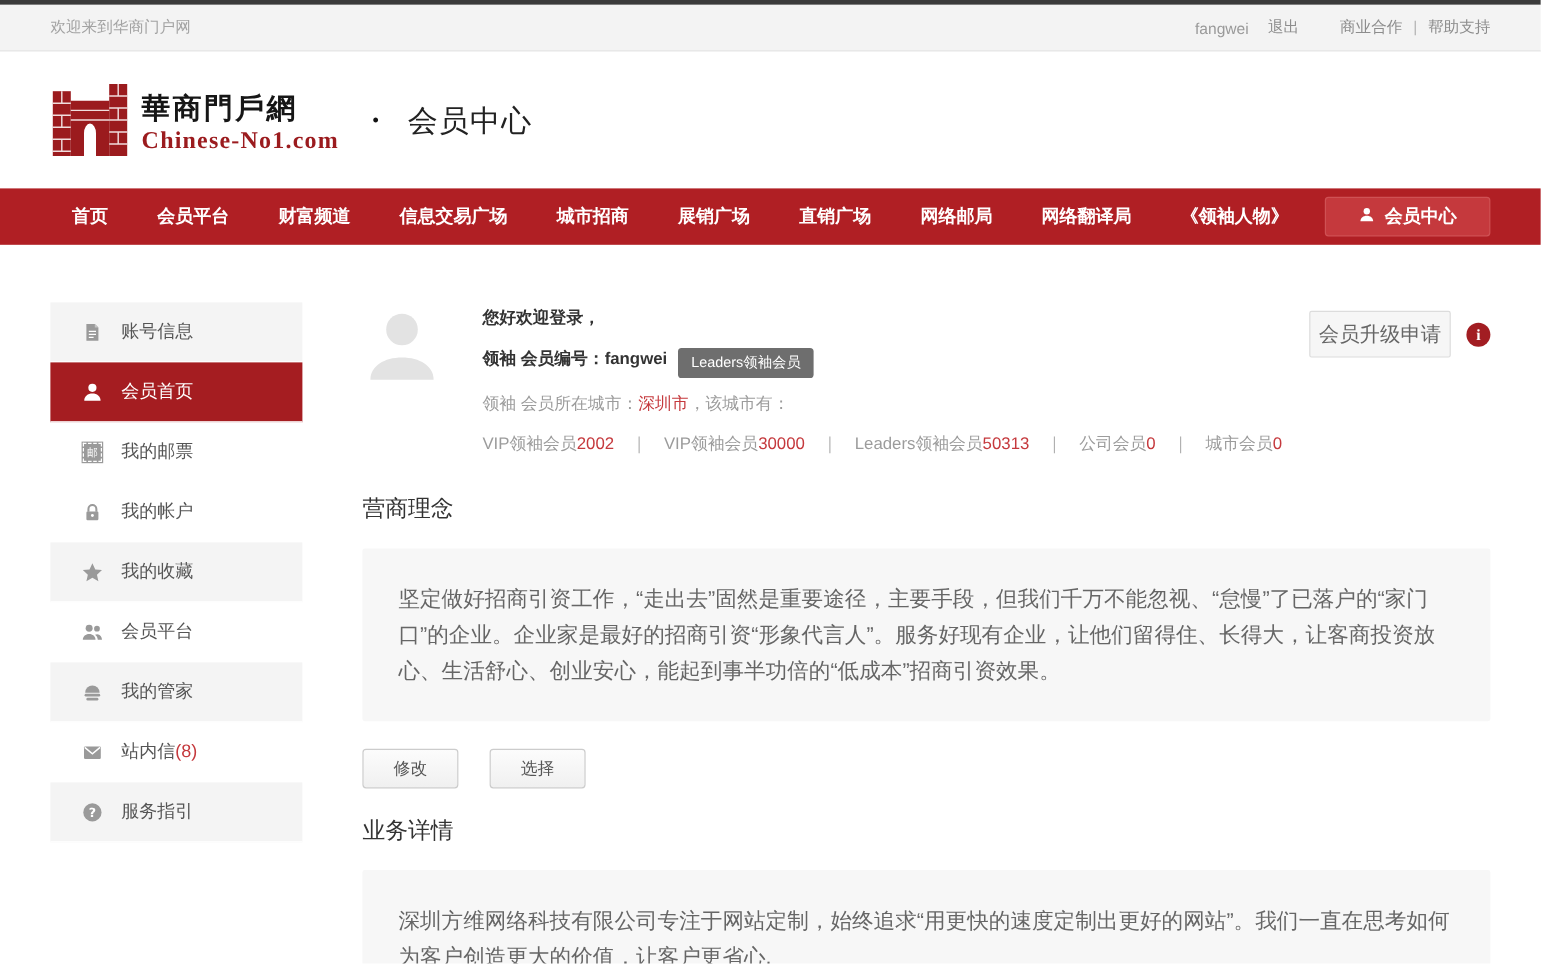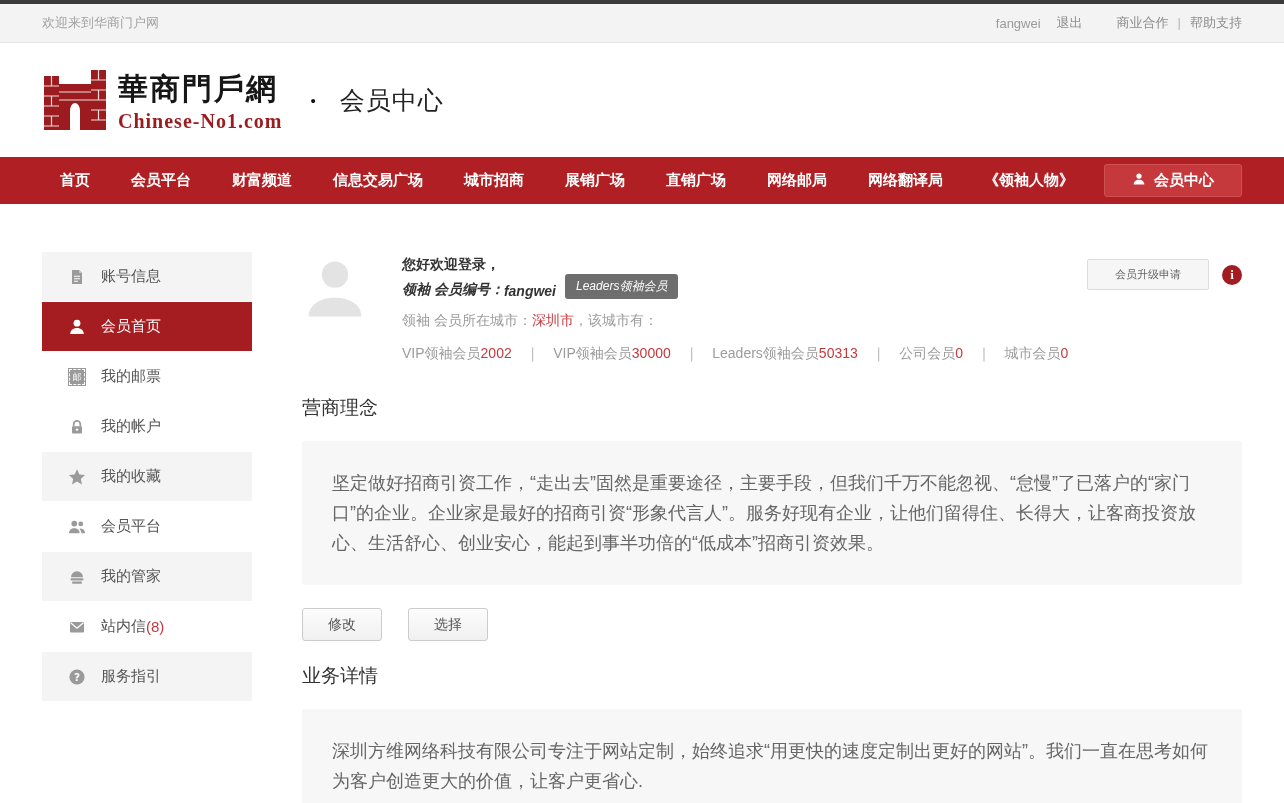--- a/index.html
+++ b/index.html
@@ -17,21 +17,21 @@
   .topbar-right .logout { margin-left: 16px; color: #8d8d8d; cursor: pointer; }
   .topbar-right .grp { margin-left: 34px; }
   .topbar-right .pipe { margin: 0 9px; color: #b5b5b5; }
   .topbar-right a { color: #8d8d8d; text-decoration: none; }
 
   
   .header { height: 114px; background: #fff; }
   .header .wrap { height: 100%; display: flex; align-items: center; }
   .logo { display: flex; align-items: center; cursor: pointer; }
   .logo-text { margin-left: 10px; }
-  .logo-cn { font-size: 30px; color: #161616; font-weight: bold; letter-spacing: 2px;
+  .logo-cn { font-size: 24px; color: #161616; font-weight: bold; letter-spacing: 2px;
     font-family: Liberation Sans, sans-serif; }
   .logo-en { font-size: 20px; font-weight: bold; color: #9b1b1e; letter-spacing: 1px;
     font-family: "Liberation Serif", "DejaVu Serif", serif; line-height: 1; margin-top: 1px; }
   .hdr-bullet { margin: 0 24px 0 28px; font-size: 15px; color: #111; }
   .hdr-title { font-size: 25px; color: #222; letter-spacing: 1px; }
 
   
   .navbar { height: 47px; background: #b01f24; }
   .navbar .wrap { height: 100%; display: flex; align-items: center; }
   .nav-items { display: flex; align-items: center; gap: 41px; padding-left: 18px; }
@@ -56,31 +56,31 @@
   .stamp { width: 16px; height: 16px; background: #9a9a9a; border: 1px dashed #fff;
     box-shadow: 0 0 0 1px #9a9a9a; color: #fff; font-size: 9px; line-height: 14px; text-align: center; }
   .side-badge { color: #c5393d; }
 
   
   .main { flex: 1; margin-left: 50px; }
   .profile-row { display: flex; align-items: flex-start; }
   .avatar { flex: none; margin-top: 4px; }
   .p-info { margin-left: 34px; flex: 1; }
   .p-line1 { font-size: 14px; font-weight: bold; color: #333; padding-top: 4px; }
-  .p-line2 { margin-top: 0; font-size: 14px; font-weight: bold; color: #333; display: flex; align-items: flex-end; font-style: italic; }
+  .p-line2 { margin-top: 16px; font-size: 14px; font-weight: bold; color: #333; display: flex; align-items: flex-start; }
   .p-badge { margin-left: 9px; background: #6e6e6e; color: #fff; font-size: 12px; font-weight: normal;
     padding: 4px 11px; border-radius: 3px; }
   .p-line3 { margin-top: 13px; font-size: 14px; color: #9c9c9c; }
   .p-line3 .city { color: #c5393d; }
   .p-line4 { margin-top: 15px; font-size: 14px; color: #9c9c9c; }
   .p-line4 .stat-val { color: #c5393d; }
   .p-line4 .sep { margin: 0 10px; color: #a8a8a8; }
   .p-right { margin-left: auto; display: flex; align-items: center; gap: 13px; padding-top: 7px; }
   .upgrade-btn { background: #f6f6f6; border: 1px solid #dcdcdc; border-radius: 2px; color: #666;
-    font-size: 11px; padding: 7px 27px; cursor: pointer; font-family: inherit; }
+    font-size: 17px; padding: 7px 7px; cursor: pointer; font-family: inherit; }
   .info-ico { width: 20px; height: 20px; border-radius: 50%; background: #a21d22; color: #fff;
     font-size: 13px; font-weight: bold; line-height: 20px; text-align: center; cursor: pointer;
     font-family: "Liberation Serif", serif; }
 
   .section-title { font-size: 19px; color: #333; margin-top: 32px; }
   .graybox { margin-top: 20px; background: #f7f7f7; border-radius: 2px; padding: 27px 30px;
     font-size: 18px; color: #666; line-height: 30px; }
   .btn-row { margin-top: 23px; display: flex; gap: 26px; }
   .gbtn { width: 80px; height: 33px; background: linear-gradient(#fcfcfc, #f0f0f0);
     border: 1px solid #ccc; border-radius: 3px; color: #555; font-size: 14px; cursor: pointer;

